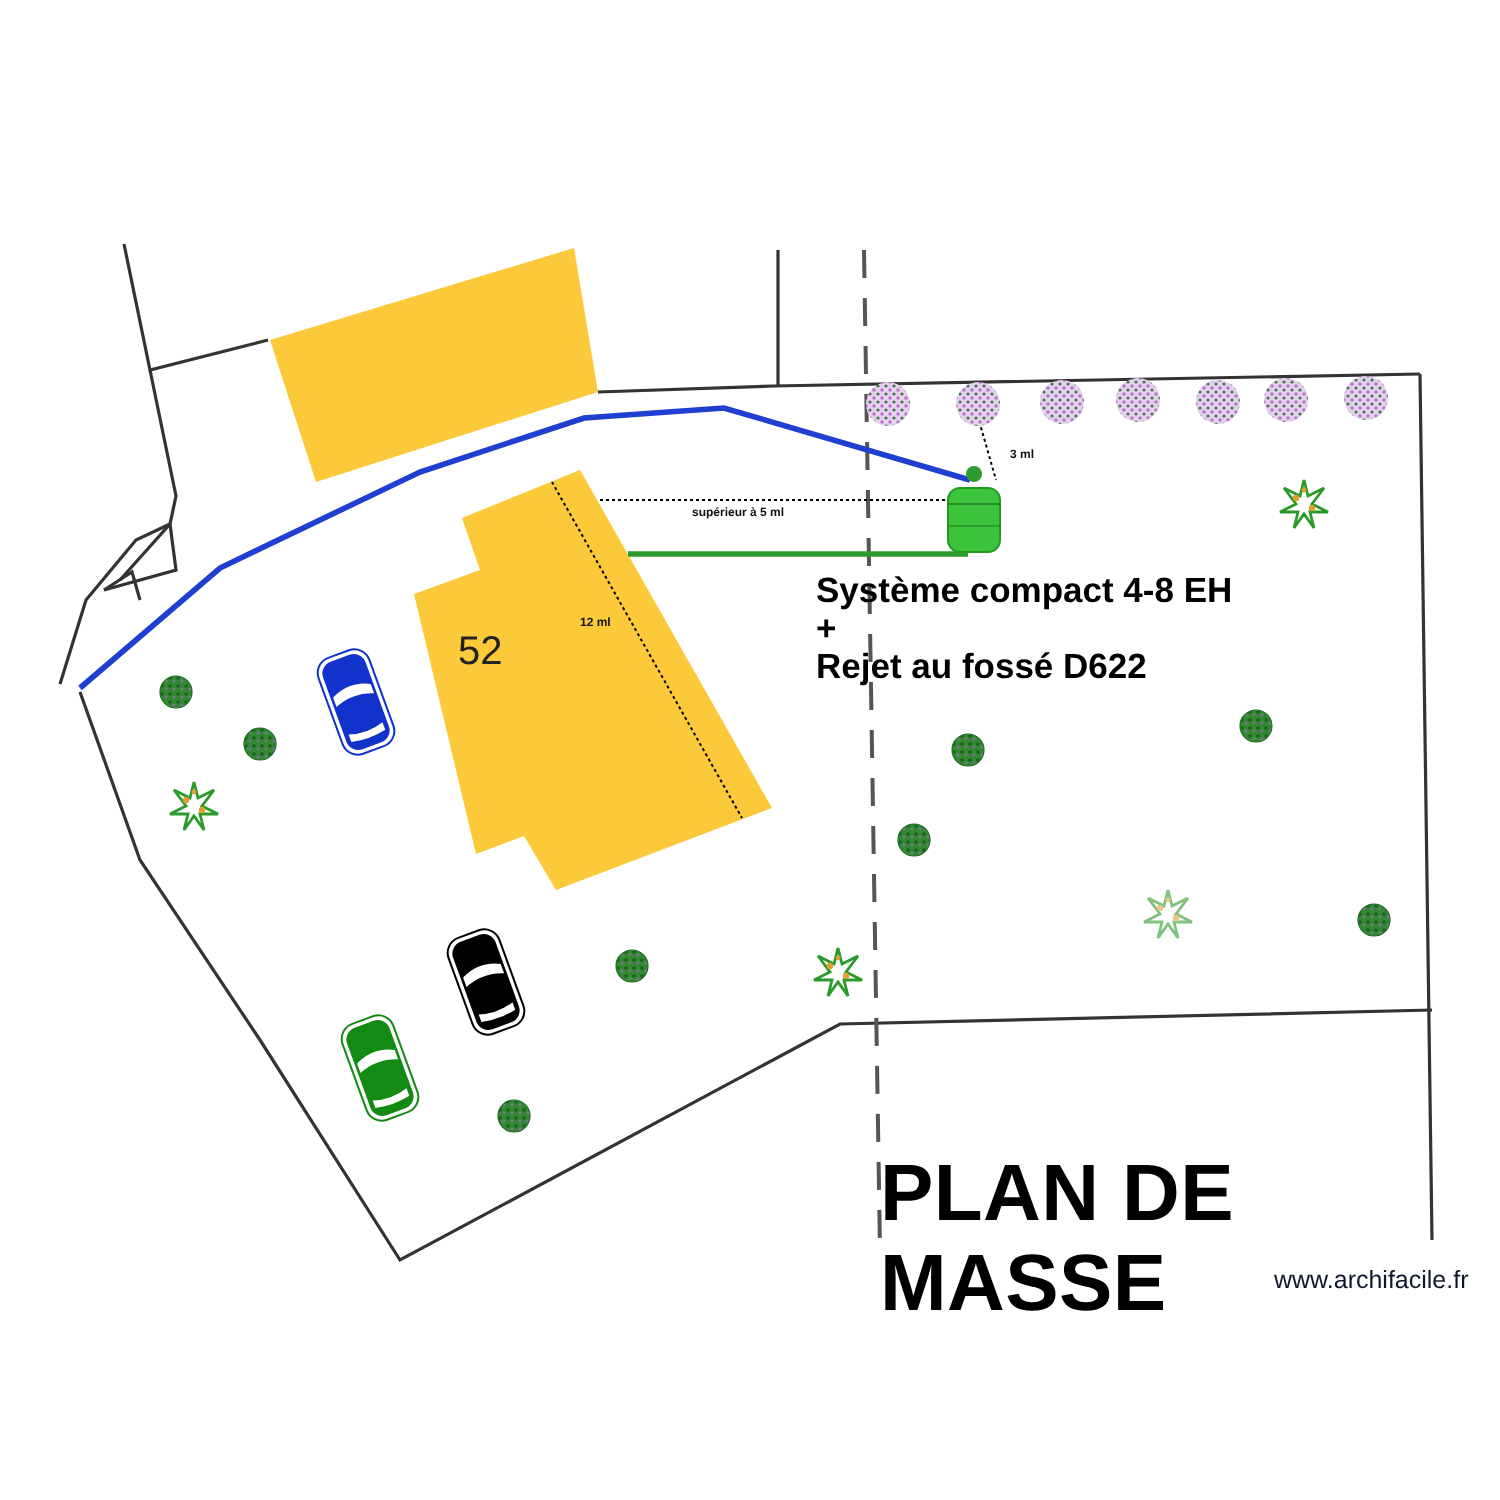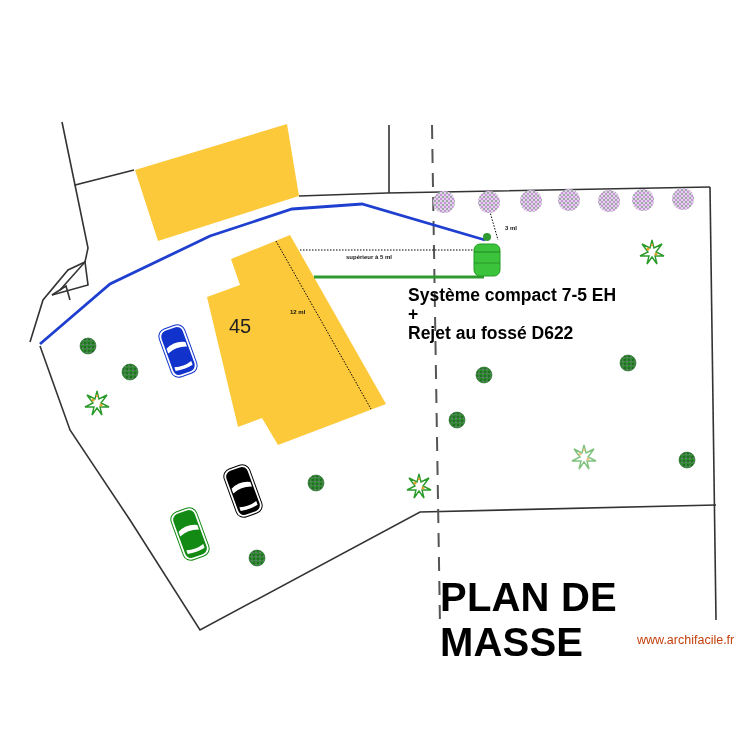--- a/index.html
+++ b/index.html
@@ -1,21 +1,21 @@
 <!DOCTYPE html>
 <html><head>
 <meta charset="utf-8">
 <style>
   html, body { margin:0; padding:0; background:#ffffff; }
   body { width:750px; height:750px; position:relative; overflow:hidden; font-family:"Liberation Sans", sans-serif; }
   #plan { position:absolute; left:0; top:0; width:750px; height:750px; }
   .note-block { position:absolute; left:408px; top:286px; font-weight:bold; font-size:17.5px; line-height:19px; color:#000; }
   .note-block div { white-space:nowrap; }
   .title { position:absolute; left:440px; top:575px; font-weight:bold; font-size:40px; color:#000; letter-spacing:0.2px; }
-  .credit { position:absolute; left:637px; top:633px; font-size:12.5px; color:#c2410c; }
+  .credit { position:absolute; left:637px; top:633px; font-size:12.5px; color:#0f172a; }
   .lot { position:absolute; left:229px; top:315px; font-size:20px; color:#222; }
   .dim-small { position:absolute; font-size:6px; font-weight:bold; color:#111; }
 </style>
 </head>
 <body>
 
 <svg id="plan" viewBox="0 0 750 750" xmlns="http://www.w3.org/2000/svg">
   <defs>
     <pattern id="hedgePat" width="4" height="4" patternUnits="userSpaceOnUse">
       <rect width="4" height="4" fill="#e6d0ee"></rect>
@@ -110,25 +110,25 @@
       <use href="#car"></use>
     </g>
   <g style="color:#000000" transform="translate(243,491) rotate(-20)">
       <use href="#car"></use>
     </g>
   <g style="color:#138A13" transform="translate(190,534) rotate(-20)">
       <use href="#car"></use>
     </g>
 </svg>
 
-<div class="lot">45</div>
+<div class="lot">52</div>
 <div class="dim-small" style="left:346px;top:254px;">supérieur à 5 ml</div>
 <div class="dim-small" style="left:505px;top:225px;">3 ml</div>
 <div class="dim-small" style="left:290px;top:309px;">12 ml</div>
 
 <div class="note-block">
-  <div>Système compact 7-5 EH</div>
+  <div>Système compact 4-8 EH</div>
   <div>+</div>
   <div>Rejet au fossé D622</div>
 </div>
 
 <div class="title">PLAN DE MASSE</div>
 <div class="credit">www.archifacile.fr</div>
 
 </body></html>

